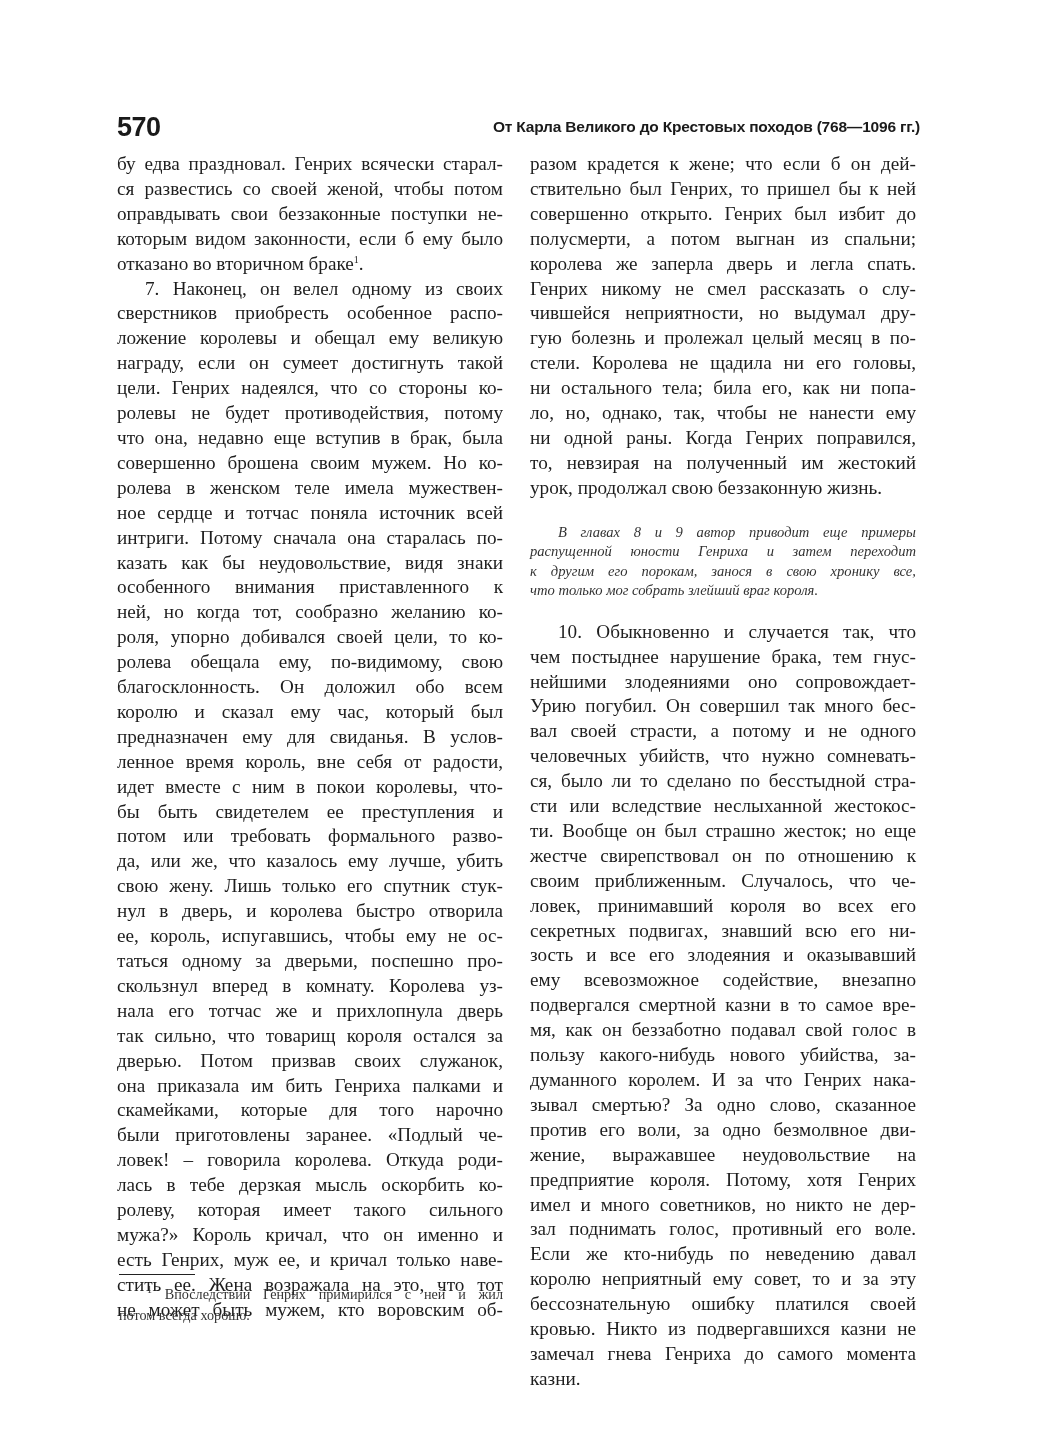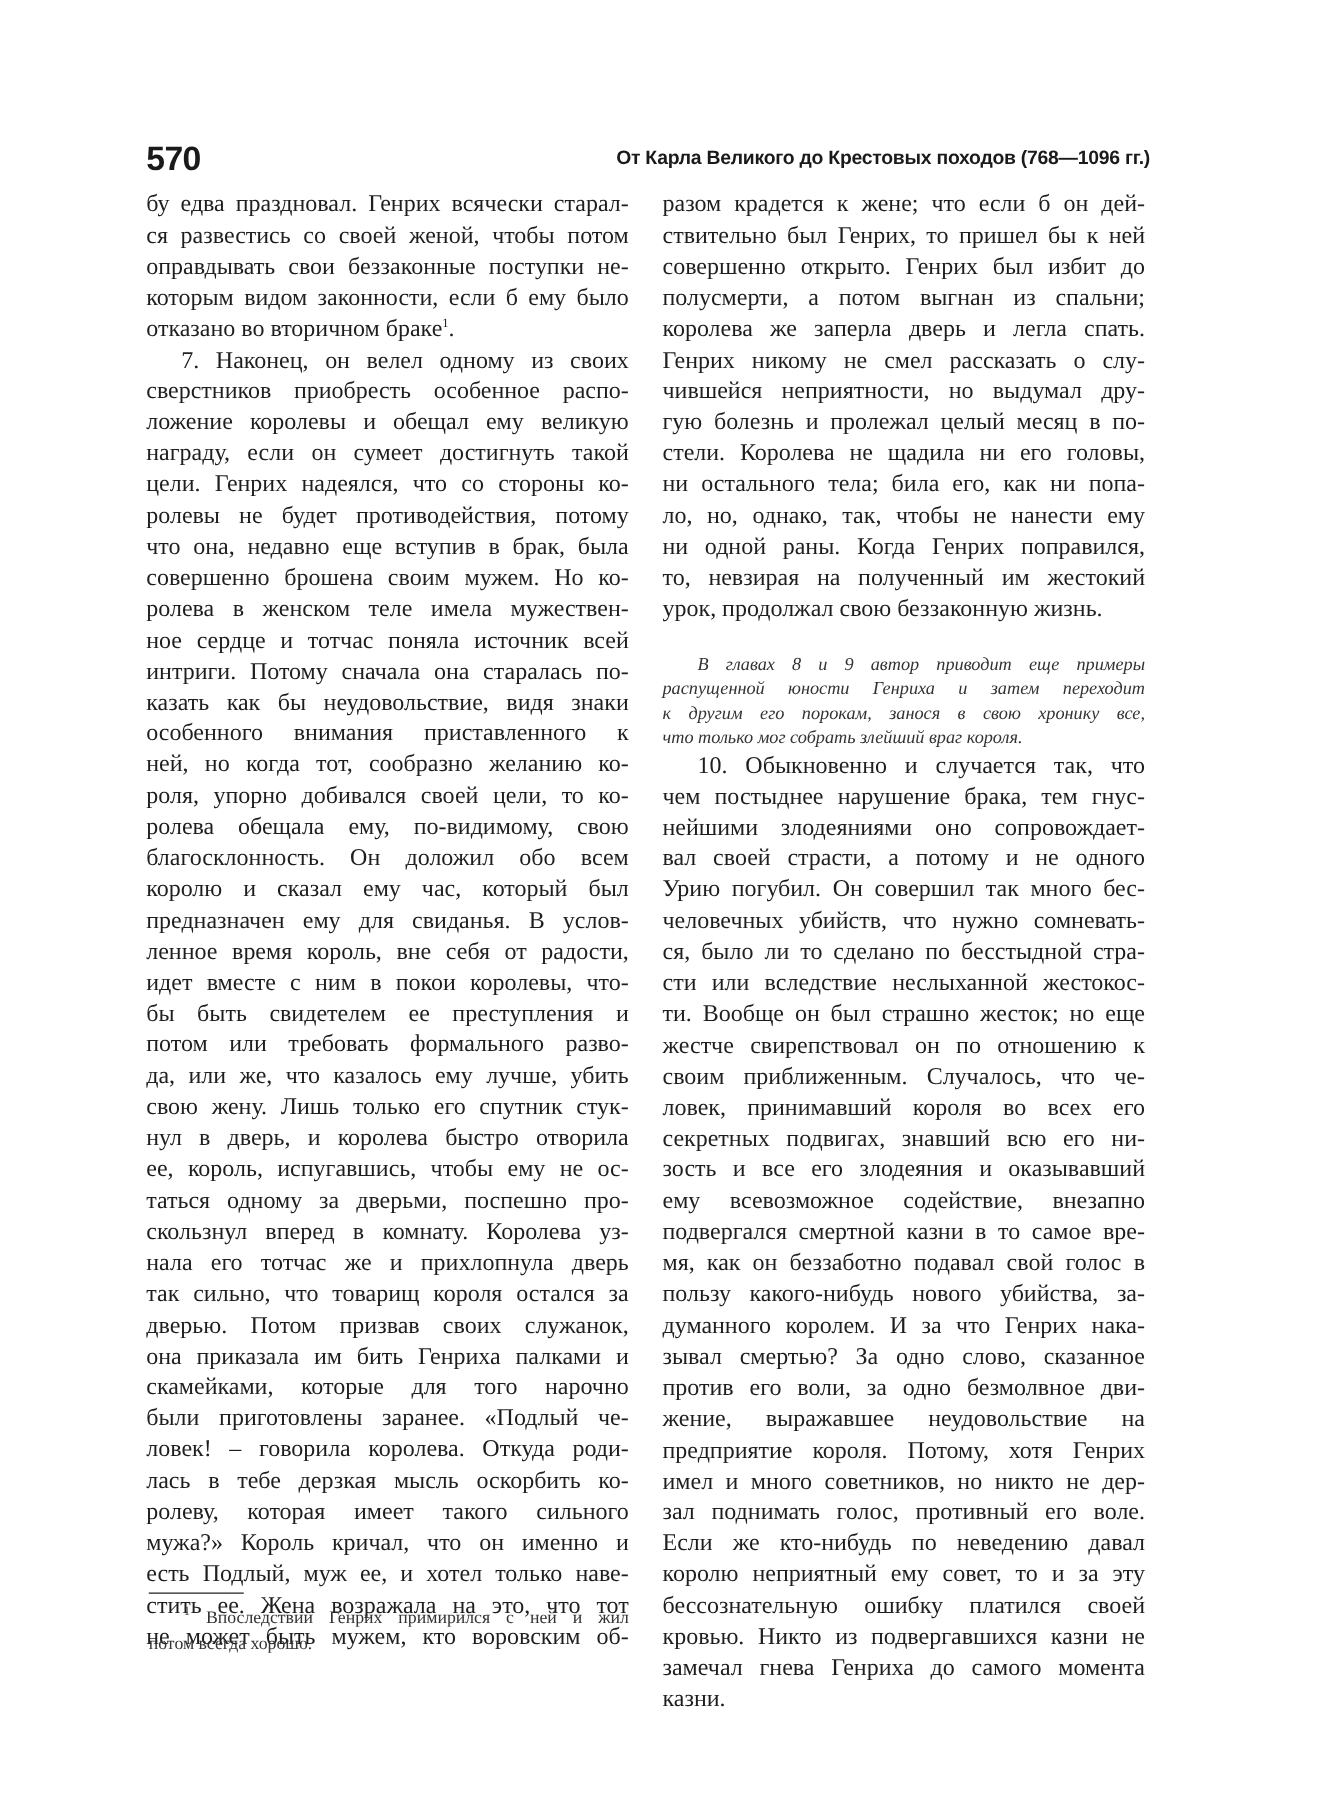--- a/index.html
+++ b/index.html
@@ -10,21 +10,21 @@
   .book-title { position: absolute; right: 0; top: 6px; font-family: "Liberation Sans", sans-serif; font-weight: bold; font-size: 15.5px; color: #1a1a1a; letter-spacing: -0.2px; margin-left: 43px; }
   .col { position: absolute; top: 152px; width: 386px; font-family: "Liberation Serif", serif; font-size: 19.2px; line-height: 24.9px; text-align: justify; color: #1e1e1e; }
   .col-left { left: 117px; }
   .col-right { left: 530px; }
   .line { display: block; white-space: nowrap; text-align-last: justify; text-align: justify; }
   .line.last { text-align-last: left; }
   .indent { padding-left: 28px; }
   sup.fnref { font-size: 10px; vertical-align: super; line-height: 0; }
   .editorial { margin-top: 22px; font-style: italic; font-size: 14.6px; line-height: 19.5px; color: #333; }
   .editorial .line { white-space: nowrap; }
-  .para-gap { }
+  .para-gap { margin-top: 19px; }
   .footnote-rule { position: absolute; left: 119px; top: 1274px; width: 76px; height: 1px; background: #222; }
   .footnote { position: absolute; left: 119px; top: 1284px; width: 384px; font-family: "Liberation Serif", serif; font-size: 14.2px; line-height: 20.5px; color: #333; }
   .footnote .line { white-space: nowrap; }
 </style>
 </head>
 <body>
 
 <div class="page">
 
   <div class="running-head">
@@ -73,21 +73,21 @@
         <span class="line">нала его тотчас же и прихлопнула дверь</span>
         <span class="line">так сильно, что товарищ короля остался за</span>
         <span class="line">дверью. Потом призвав своих служанок,</span>
         <span class="line">она приказала им бить Генриха палками и</span>
         <span class="line">скамейками, которые для того нарочно</span>
         <span class="line">были приготовлены заранее. «Подлый че-</span>
         <span class="line">ловек! – говорила королева. Откуда роди-</span>
         <span class="line">лась в тебе дерзкая мысль оскорбить ко-</span>
         <span class="line">ролеву, которая имеет такого сильного</span>
         <span class="line">мужа?» Король кричал, что он именно и</span>
-        <span class="line">есть Подлый, муж ее, и хотел только наве-</span>
+        <span class="line">есть Генрих, муж ее, и кричал только наве-</span>
         <span class="line">стить ее. Жена возражала на это, что тот</span>
         <span class="line">не может быть мужем, кто воровским об-</span>
       </div>
   </div>
 
   <div class="col col-right">
     <div id="paraR">
         <span class="line">разом крадется к жене; что если б он дей-</span>
         <span class="line">ствительно был Генрих, то пришел бы к ней</span>
         <span class="line">совершенно открыто. Генрих был избит до</span>
@@ -106,22 +106,22 @@
     <div class="editorial" id="editorial">
         <span class="line indent">В главах 8 и 9 автор приводит еще примеры</span>
         <span class="line">распущенной юности Генриха и затем переходит</span>
         <span class="line">к другим его порокам, занося в свою хронику все,</span>
         <span class="line last">что только мог собрать злейший враг короля.</span>
       </div>
     <div class="para-gap" id="para10">
         <span class="line indent">10. Обыкновенно и случается так, что</span>
         <span class="line">чем постыднее нарушение брака, тем гнус-</span>
         <span class="line">нейшими злодеяниями оно сопровождает-</span>
+        <span class="line">Урию погубил. Он совершил так много бес-</span>
         <span class="line">вал своей страсти, а потому и не одного</span>
-        <span class="line">Урию погубил. Он совершил так много бес-</span>
         <span class="line">человечных убийств, что нужно сомневать-</span>
         <span class="line">ся, было ли то сделано по бесстыдной стра-</span>
         <span class="line">сти или вследствие неслыханной жестокос-</span>
         <span class="line">ти. Вообще он был страшно жесток; но еще</span>
         <span class="line">жестче свирепствовал он по отношению к</span>
         <span class="line">своим приближенным. Случалось, что че-</span>
         <span class="line">ловек, принимавший короля во всех его</span>
         <span class="line">секретных подвигах, знавший всю его ни-</span>
         <span class="line">зость и все его злодеяния и оказывавший</span>
         <span class="line">ему всевозможное содействие, внезапно</span>

